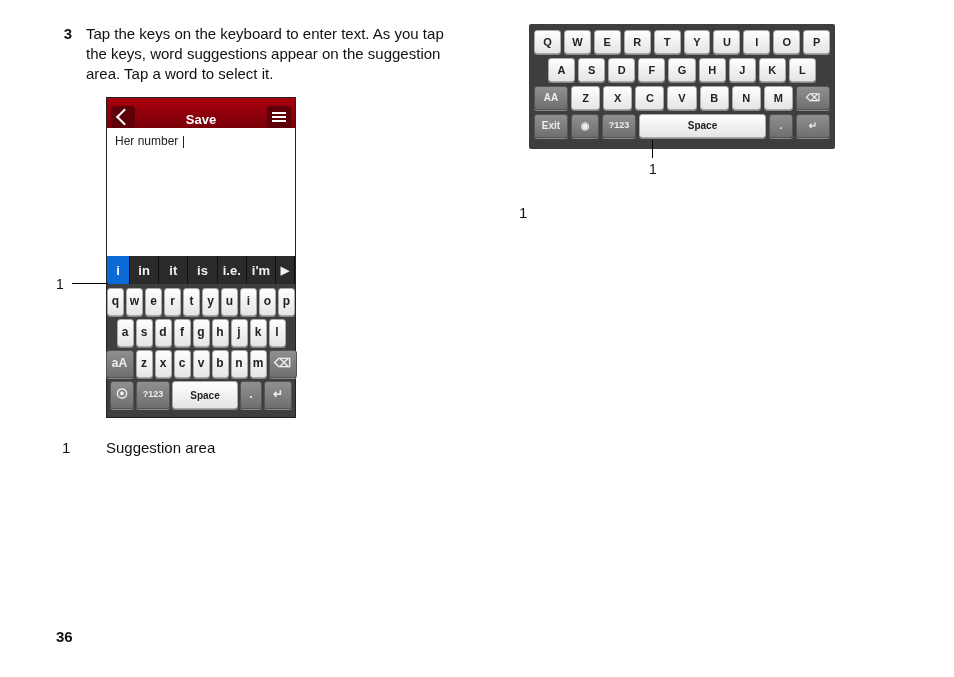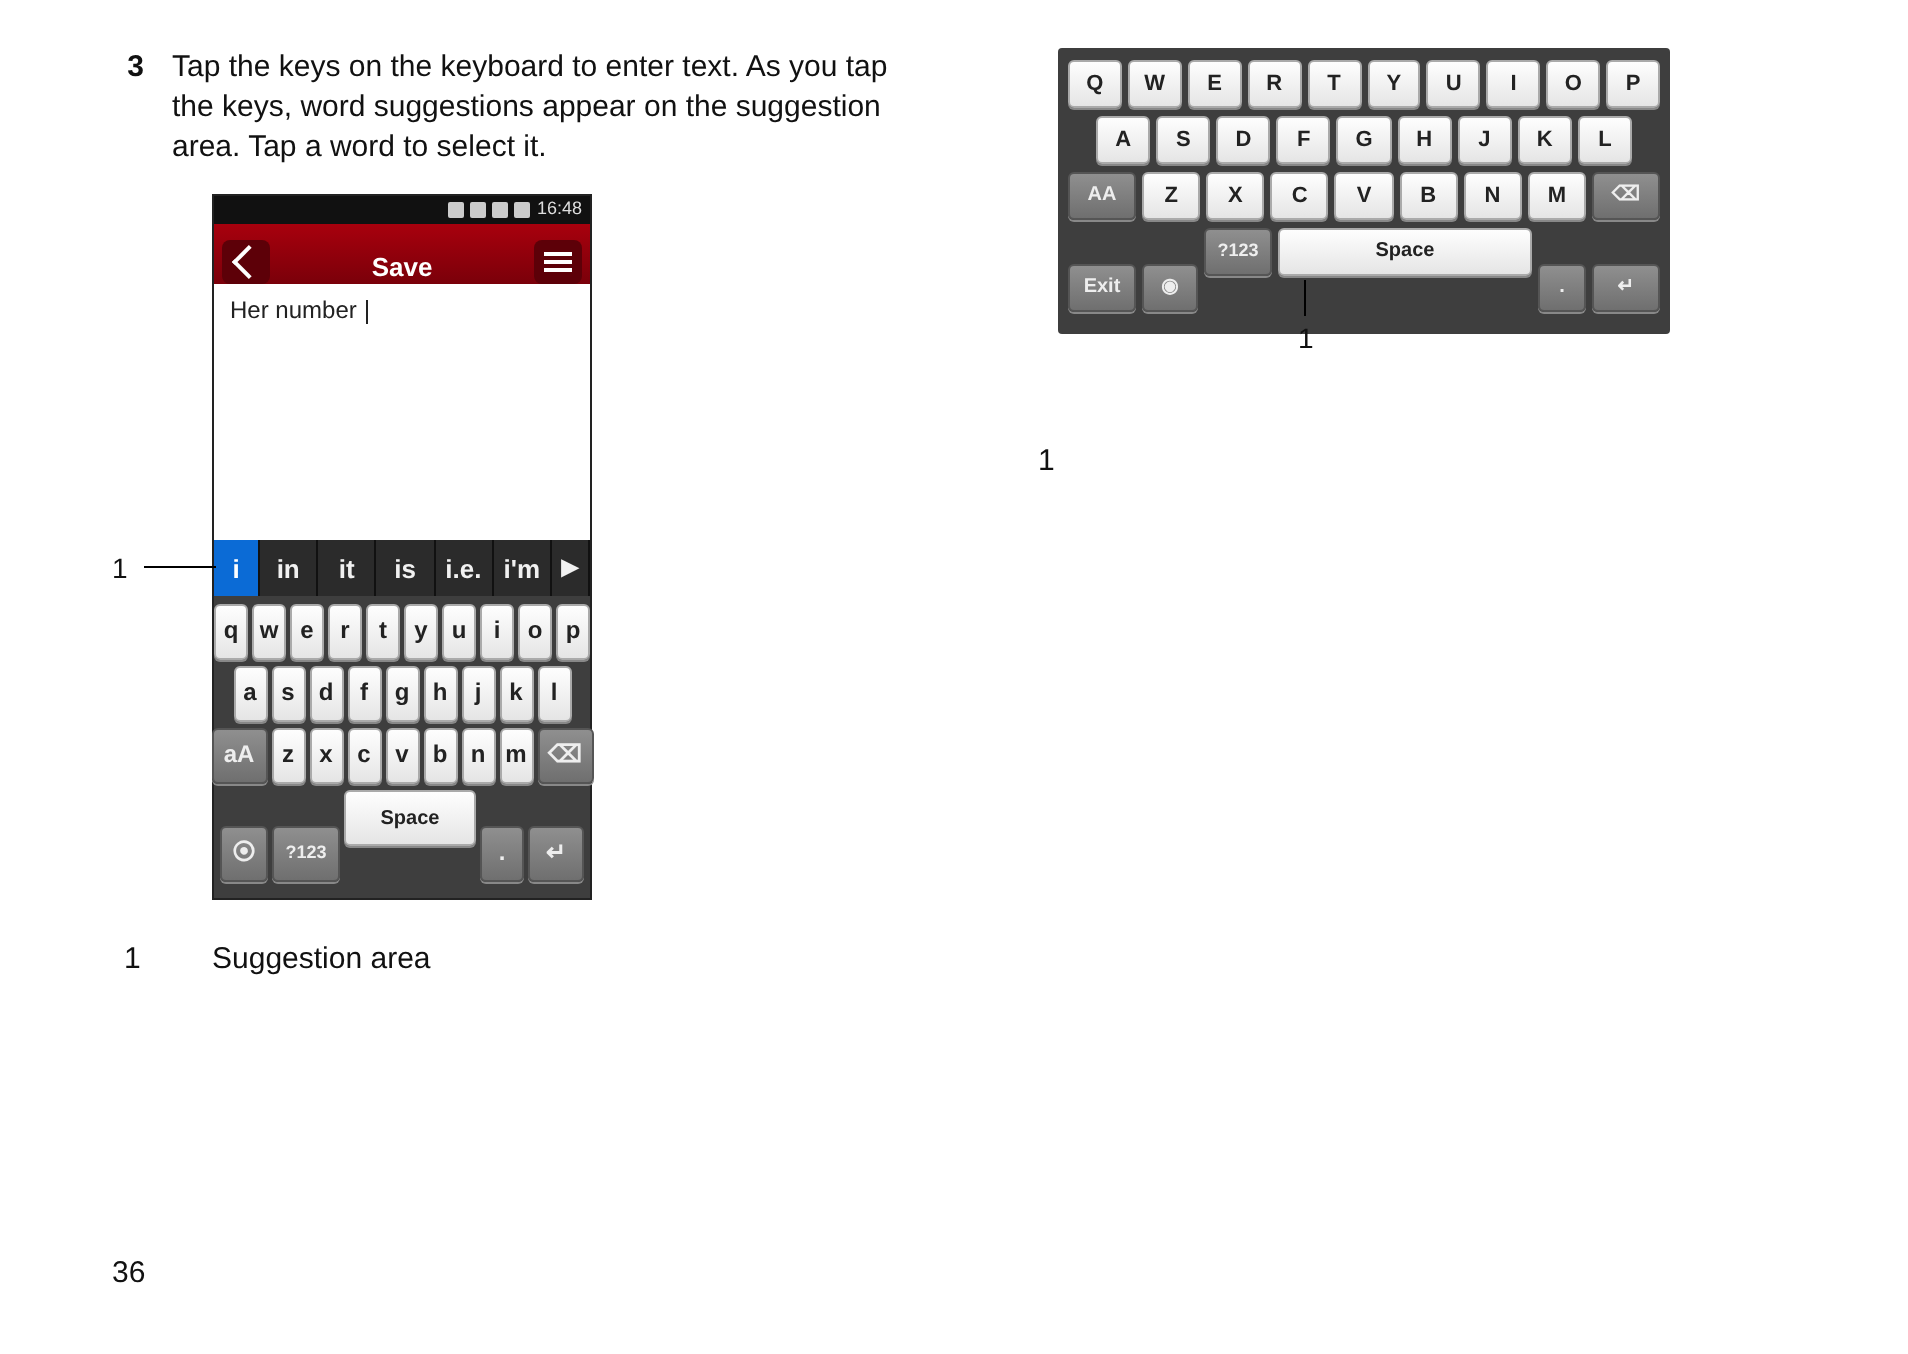--- a/index.html
+++ b/index.html
@@ -199,21 +199,21 @@
     flex: 1 1 0;
     display: flex;
     align-items: center;
     justify-content: center;
     font-size: 12px;
     font-weight: bold;
     color: #222;
     box-shadow: 0 1px 0 #888;
   }
   .kkey.wide { flex: 0 0 26px; background: linear-gradient(#8f8f8f,#6f6f6f); color: #eee; border-color: #555; }
-  .kkey.dark { background: linear-gradient(#8f8f8f,#6f6f6f); color: #eee; border-color: #555; margin-top: 18px; }
+  .kkey.dark { background: linear-gradient(#8f8f8f,#6f6f6f); color: #eee; border-color: #555; }
   .kkey.space { flex: 1 1 auto; }
 
   
   .kb2-wrap { position: relative; margin-left: 34px; width: 310px; }
   .kb2 {
     width: 296px;
     background: #3e3e3e;
     padding: 6px 5px 7px 5px;
     border-radius: 2px;
   }
@@ -241,21 +241,21 @@
     position: absolute;
     left: 120px;
     top: 136px;
     font-size: 14px;
   }
 
   .page-num {
     position: absolute;
     left: 56px;
     bottom: 30px;
-    font-weight: normal;
+    font-weight: bold;
     font-size: 15px;
   }
 </style>
 </head>
 <body>
 
 <div class="page">
 
 
   <div class="columns">
@@ -267,27 +267,20 @@
         <div class="step-body">Tap the keys on the keyboard to enter text. As you tap the keys, word suggestions appear on the suggestion area. Tap a word to select it.</div>
       </div>
 
       <div class="figure-wrap">
         <div class="callout-left">
           <div class="callout1-num">1</div>
           <div class="callout1-line"></div>
         </div>
 
         <div class="phone">
-          <div class="statusbar">
-            <span class="status-glyph"></span>
-            <span class="status-glyph"></span>
-            <span class="status-glyph"></span>
-            <span class="status-glyph"></span>
-            <span>16:48</span>
-          </div>
           <div class="titlebar">
             <div class="tb-btn tb-back"></div>
             <div class="tb-title">Save</div>
             <div class="tb-btn tb-menu">
                 <span></span>
                 <span></span>
                 <span></span>
               </div>
           </div>
           <div class="textarea">

